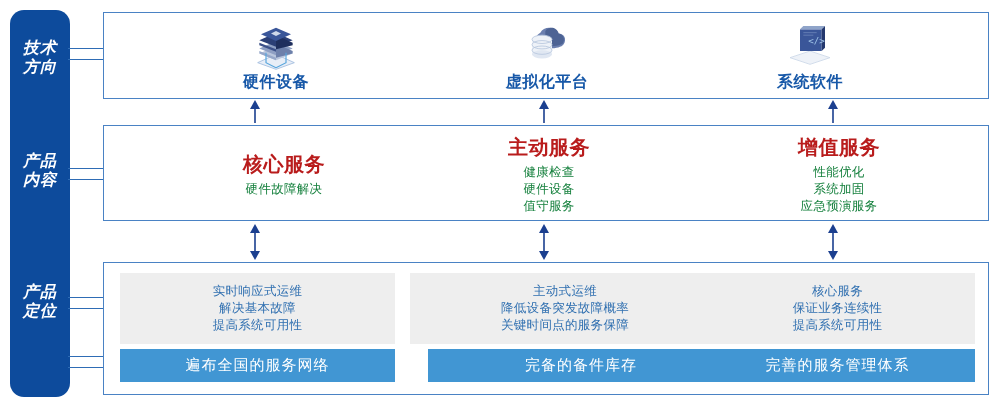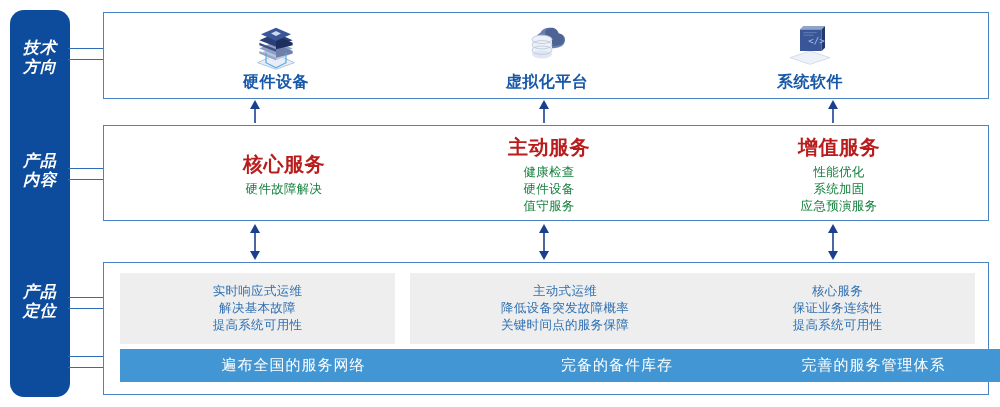--- a/index.html
+++ b/index.html
@@ -74,21 +74,21 @@
     display:flex;flex-direction:column;
     align-items:center;justify-content:center;
     text-align:center;
   }
   .grey-line{
     color:#2f6fb0;font-size:12.5px;line-height:17px;letter-spacing:.3px;
   }
   .blue-bar{
     position:absolute;top:86px;height:33px;
     background:#4196d3;
-    display:flex;align-items:center;justify-content:center;padding-left:36px;
+    display:flex;align-items:center;justify-content:center;
   }
   .blue-bar-text{
     color:#ffffff;font-size:15px;letter-spacing:1px;
   }
 
   
   .arrow{position:absolute;}
 </style>
 </head>
 <body>

